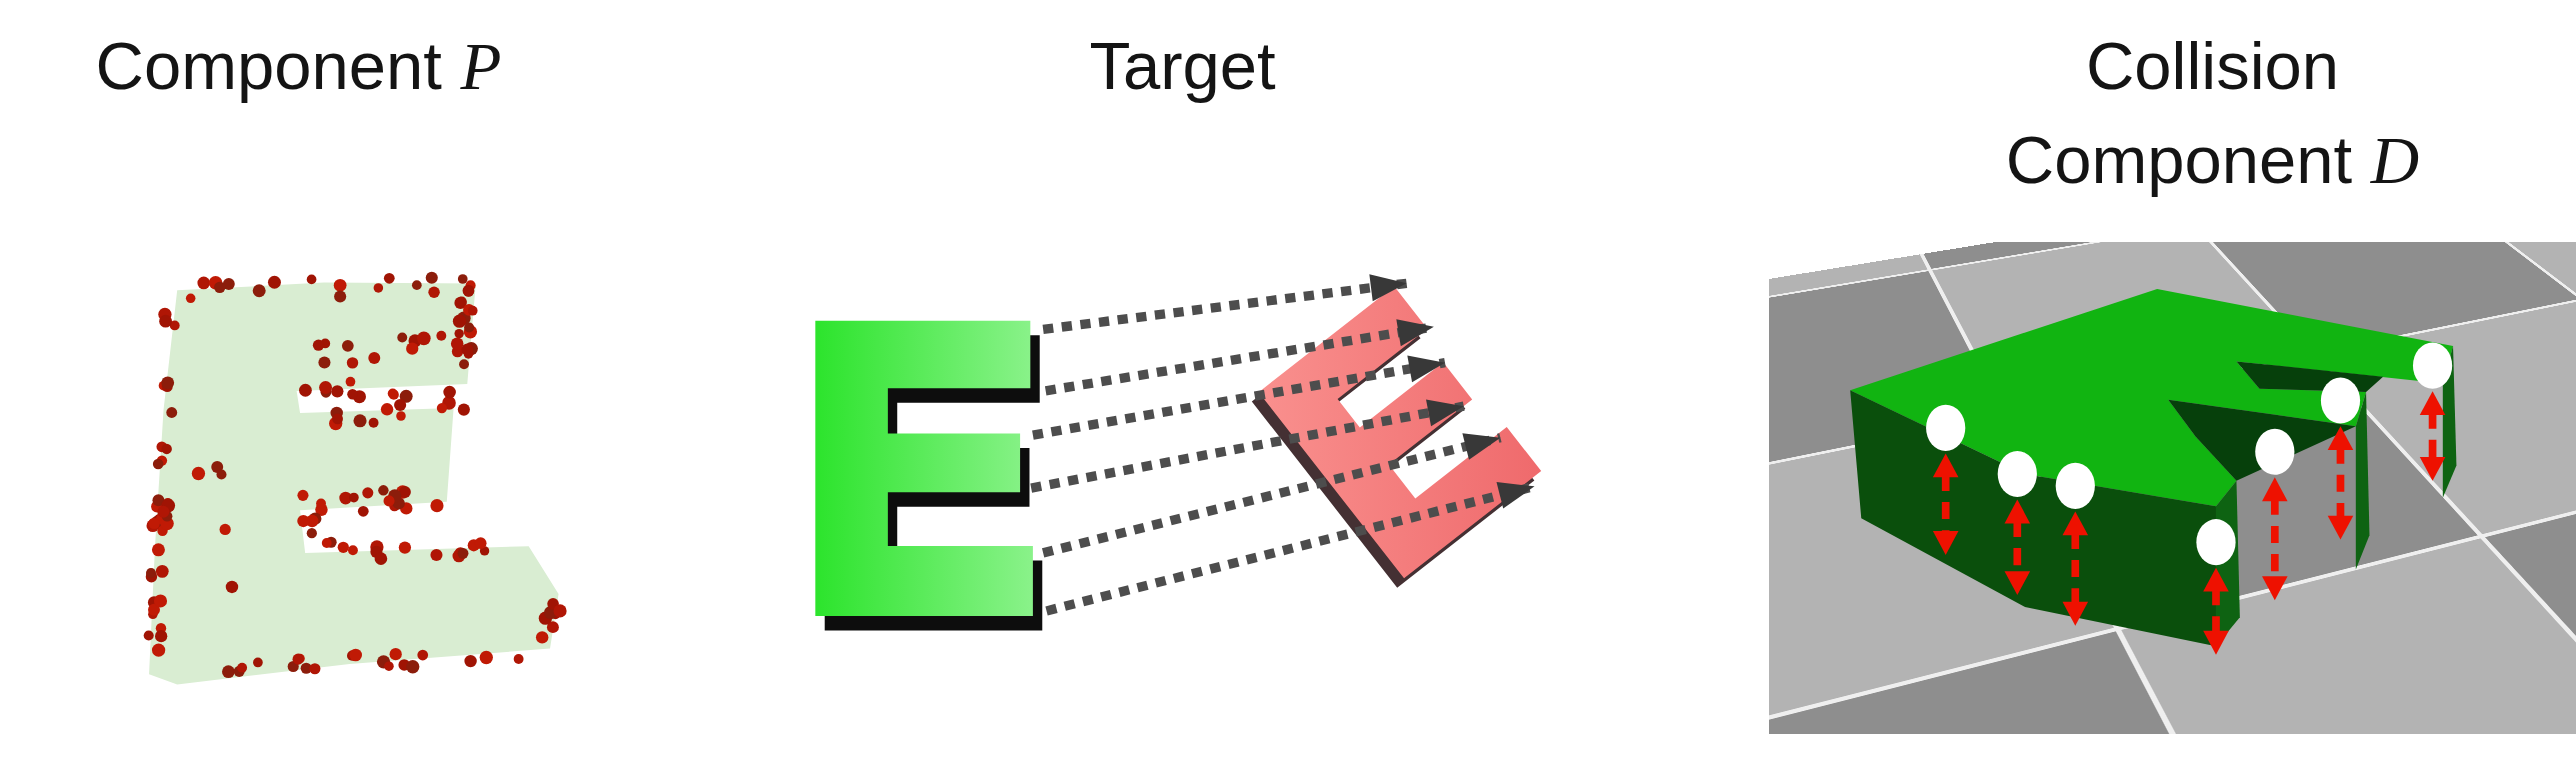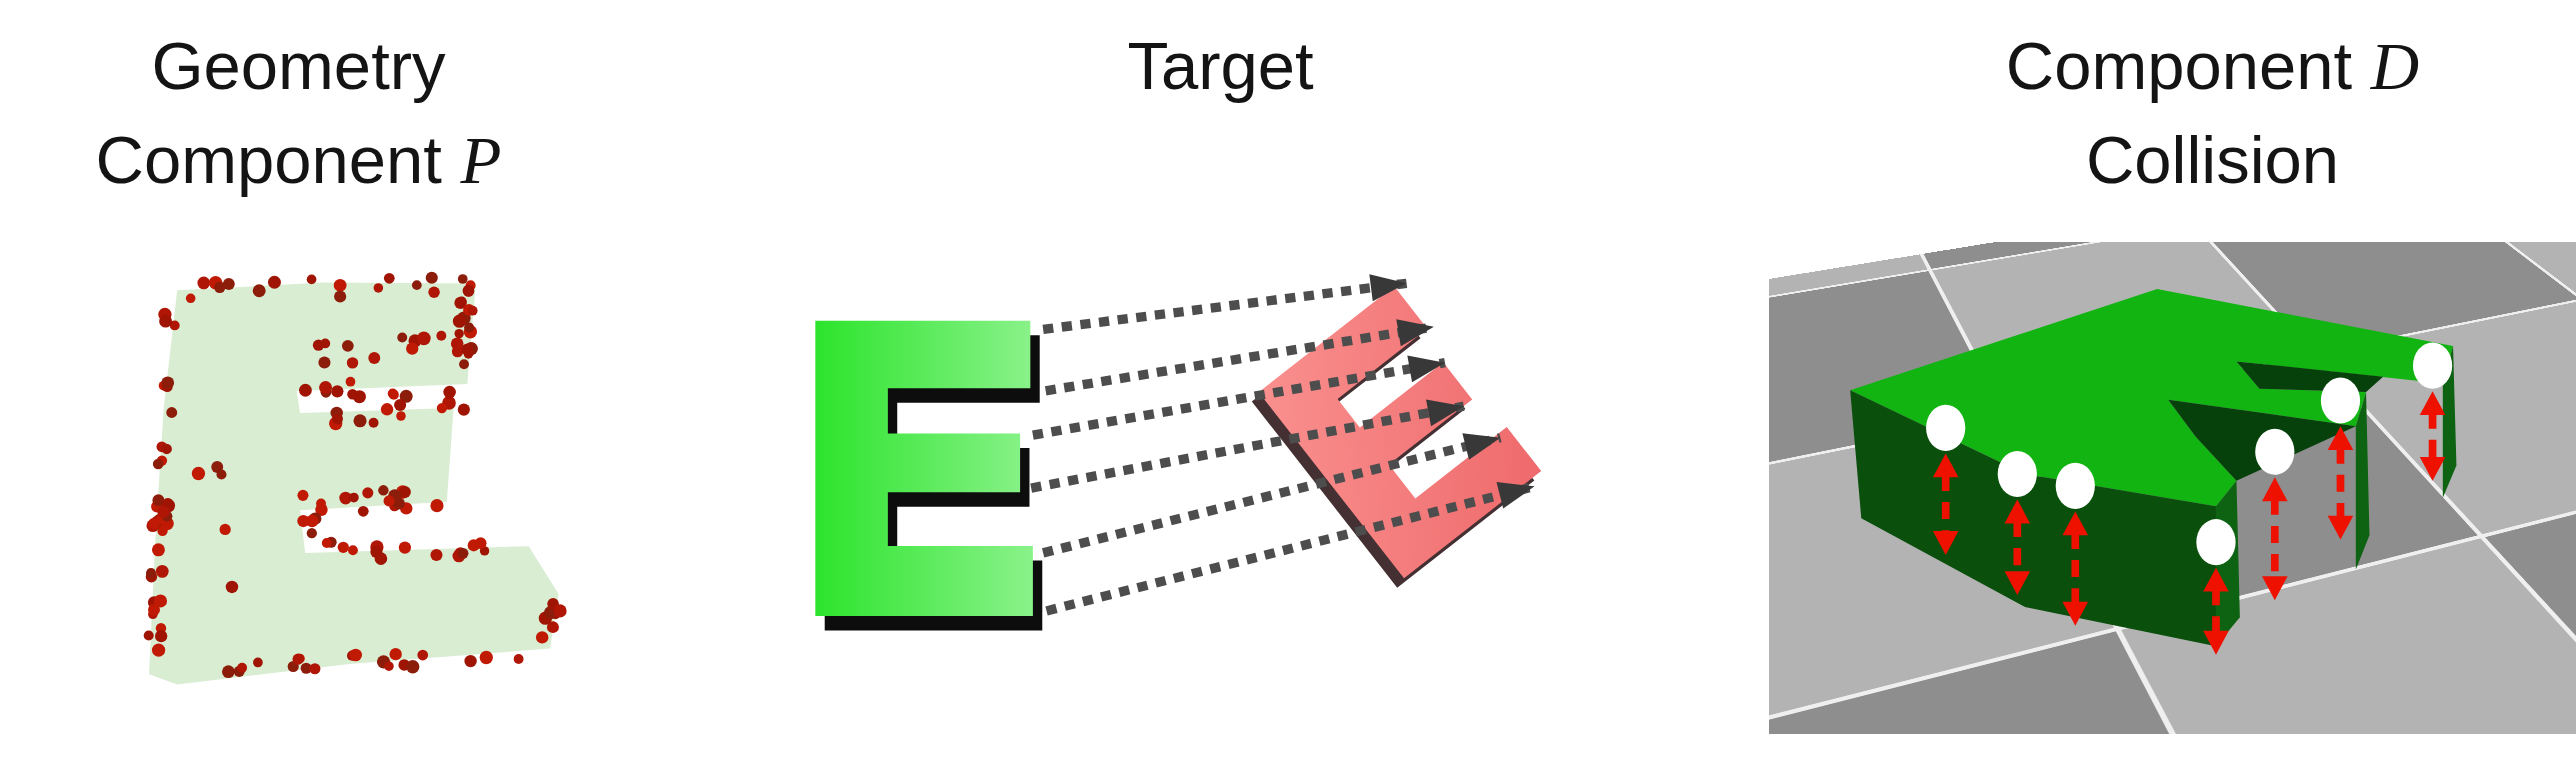--- a/index.html
+++ b/index.html
@@ -3,21 +3,21 @@
 <meta charset="utf-8">
 <style>
   html,body{margin:0;padding:0;background:#ffffff;}
   #stage{position:relative;width:2576px;height:761px;background:#ffffff;overflow:hidden;
          font-family:"Liberation Sans", sans-serif;}
   .title{position:absolute;top:19px;width:597px;text-align:center;color:#141414;
          font-size:67px;line-height:94px;font-weight:400;}
   .title .sym{font-family:"Liberation Serif", serif;font-style:italic;}
   .title .delta{font-family:"Liberation Sans", sans-serif;font-style:normal;}
   #title-geometry{left:0px;}
-  #title-target{left:922px;text-align:center;}
+  #title-target{left:884px;text-align:center;}
   #title-collision{left:1914px;}
   svg{position:absolute;overflow:visible;}
   #svg-geometry{left:68px;top:256px;}
   #svg-target{left:768px;top:256px;}
   #panel-collision{position:absolute;left:1769px;top:242px;width:807px;height:492px;overflow:hidden;}
   #floor{position:absolute;left:-939px;top:-358px;width:3073px;height:2219px;
      background-color:#9a9a9a;
      background-image:
        repeating-linear-gradient(90deg, #efefef 0 5.1px, transparent 5.1px 367px),
        repeating-linear-gradient(0deg, #efefef 0 5.1px, transparent 5.1px 367px),
@@ -27,31 +27,30 @@
      transform-origin:1343px 604px;
      transform: perspective(1366px) rotateX(54deg) rotateZ(-21deg);}
   #svg-collision{left:0;top:0;}
 </style>
 </head>
 <body>
 
 <div id="stage">
 
   <div class="title" id="title-geometry">
-    <div>Geometry</div>
     <div><span>Component</span>&nbsp;<span class="delta"></span><span class="sym">P</span></div>
   </div>
 
   <div class="title" id="title-target">
     <div>Target</div>
   </div>
 
   <div class="title" id="title-collision">
+    <div>Collision</div>
     <div><span>Component</span>&nbsp;<span class="delta"></span><span class="sym">D</span></div>
-    <div>Collision</div>
   </div>
 
   <svg id="svg-geometry" width="546" height="478" viewBox="0 0 640 560">
       <polygon points="128,40 300,31 478,32 468,150 268,158 272,184 452,178 444,288 272,298 278,348 540,340 575,396 565,460 330,478 128,502 95,490 102,340 112,180" fill="#d9edd2"></polygon>
       <g>
         <circle cx="105.3" cy="311.9" r="8.0" fill="#8c1d0b"></circle>
         <circle cx="117.0" cy="289.1" r="5.7" fill="#b01605"></circle>
         <circle cx="111.9" cy="151.9" r="5.6" fill="#c01a05"></circle>
         <circle cx="113.6" cy="68.3" r="7.8" fill="#b01605"></circle>
         <circle cx="97.8" cy="375.8" r="6.7" fill="#a01404"></circle>

